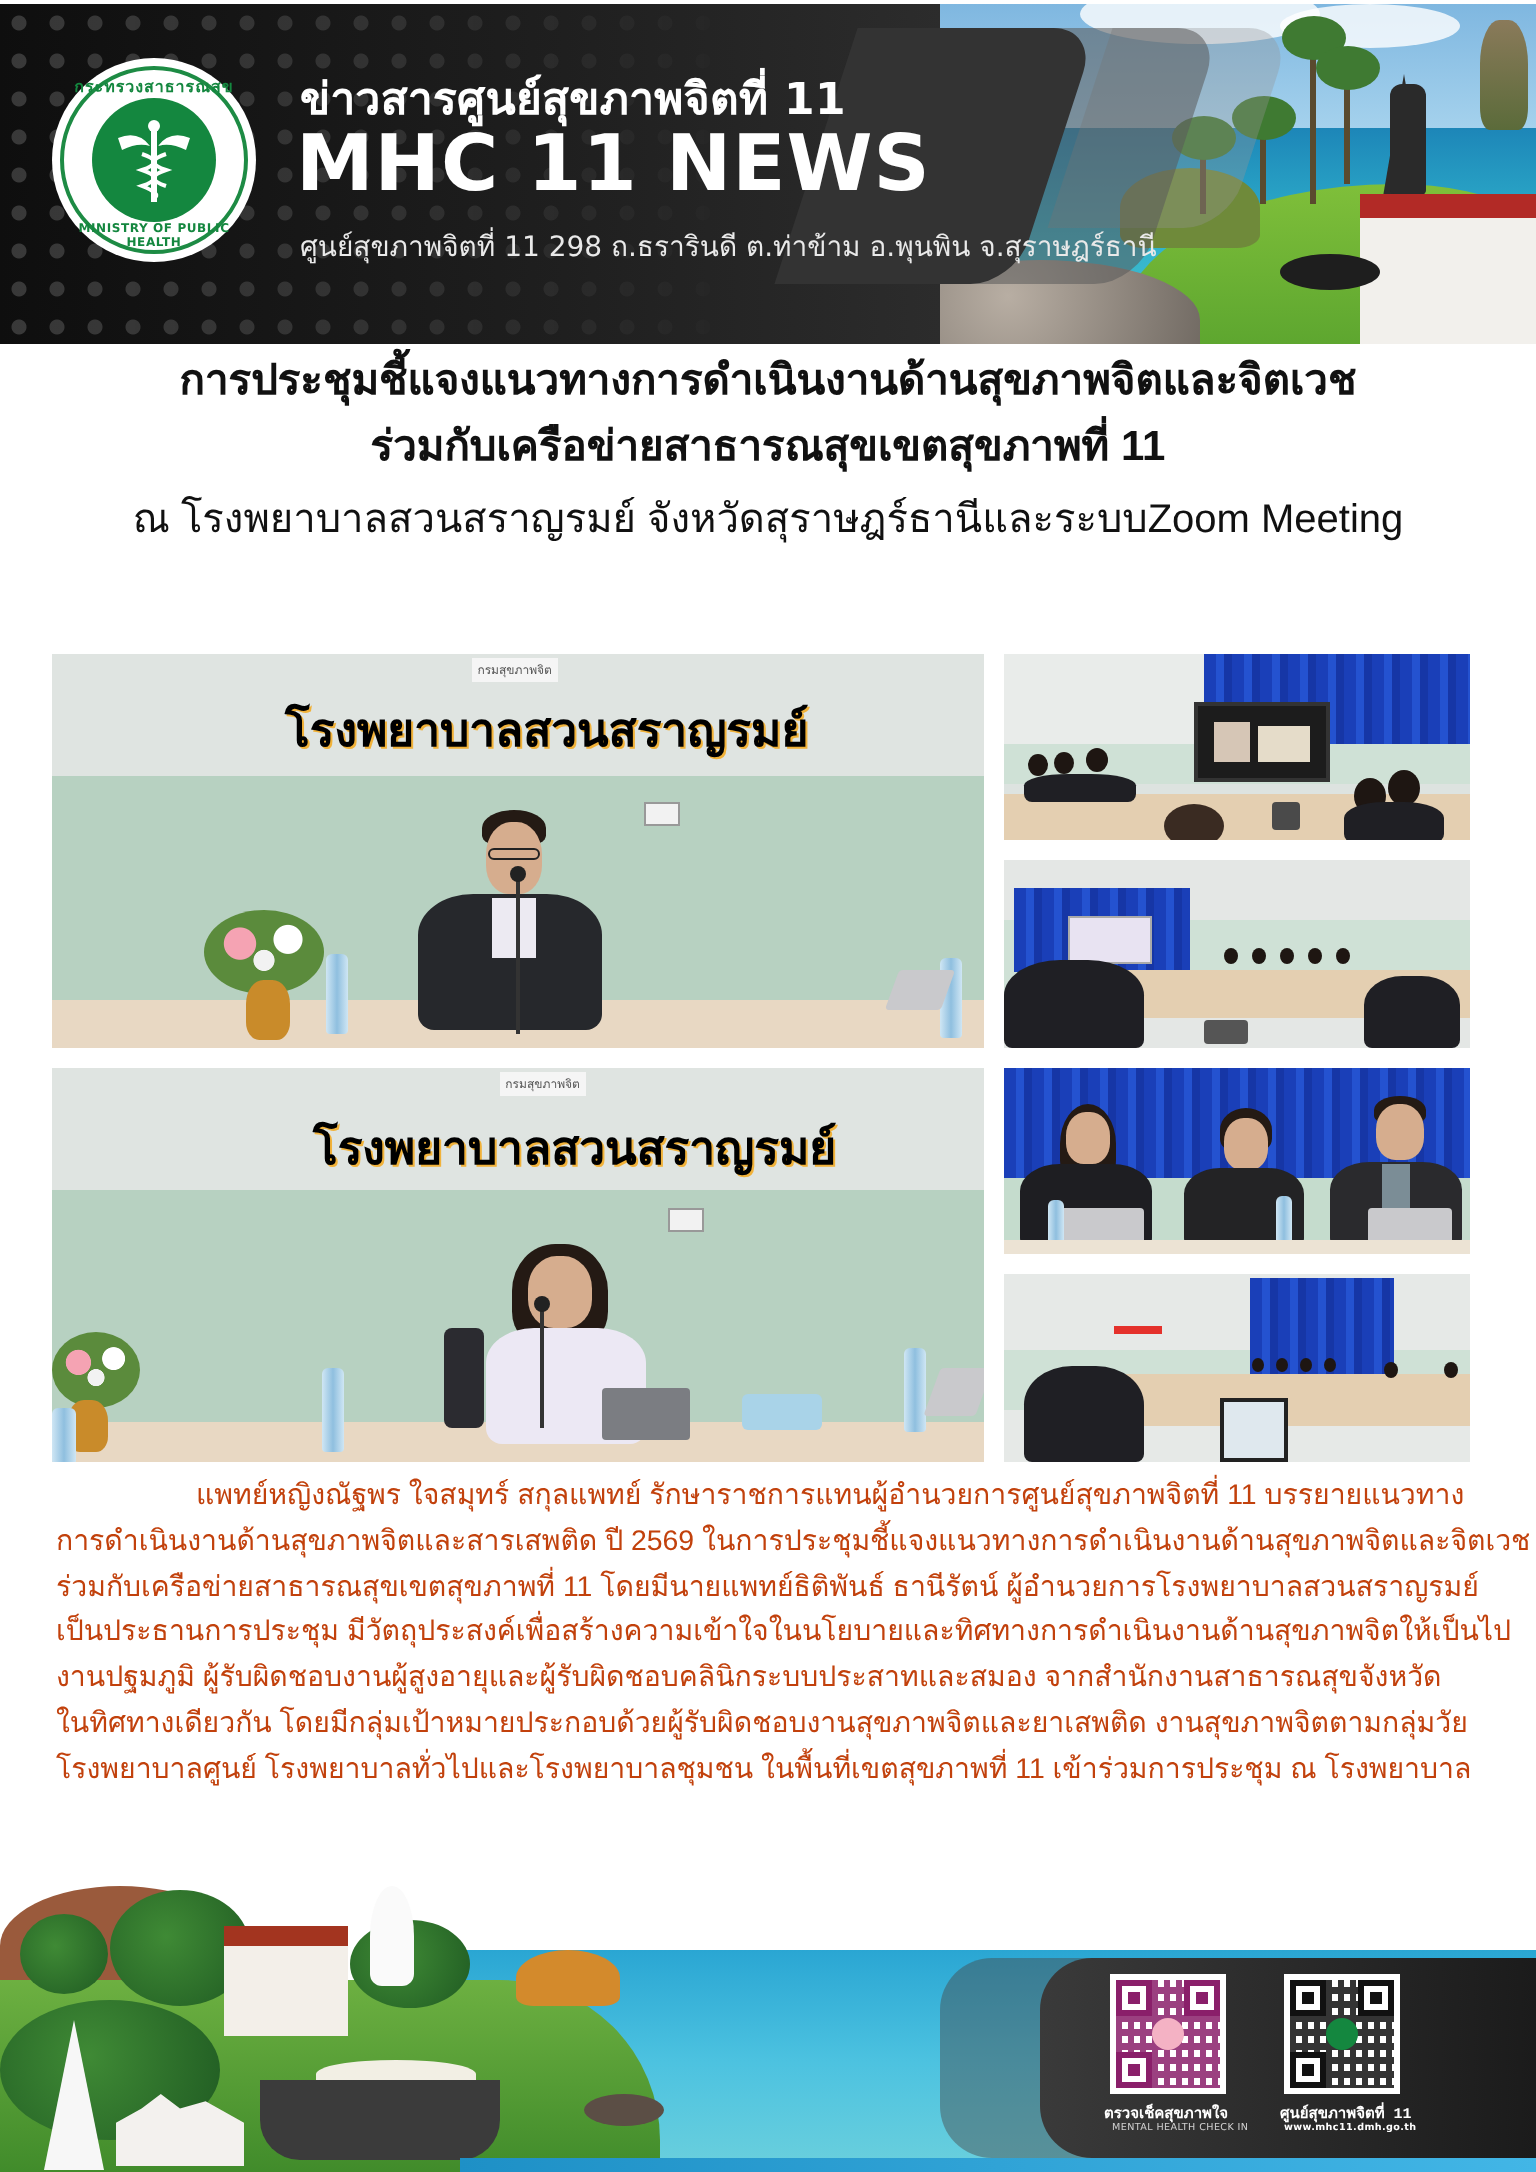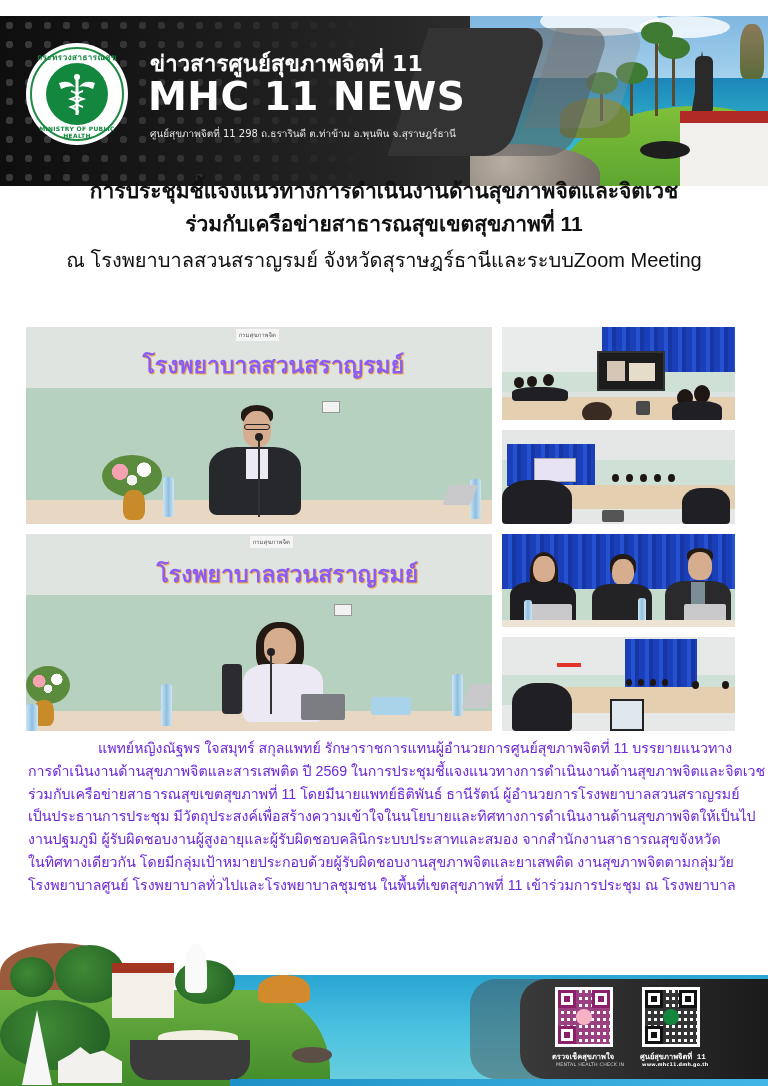--- a/index.html
+++ b/index.html
@@ -4,21 +4,21 @@
 <style>
   html, body { margin: 0; padding: 0; }
   body {
     width: 768px; height: 1086px; position: relative; overflow: hidden;
     background: #ffffff;
     font-family: "DejaVu Sans", "Liberation Sans", sans-serif;
     color: #111;
   }
   
   .banner {
-    position: absolute; left: 0; top: 16px; width: 768px; height: 170px;
+    position: absolute; left: 0; top: 2px; width: 768px; height: 170px;
     overflow: hidden;
     background: linear-gradient(180deg, #7fb7e0 0%, #a8d4ee 40%, #2aa0c8 62%, #3bb3c9 100%);
   }
   .banner .sky-cloud {
     position: absolute; border-radius: 50%; background: rgba(255,255,255,0.8);
   }
   .banner .sea {
     position: absolute; left: 380px; top: 62px; width: 388px; height: 108px;
     background: linear-gradient(180deg, #1d86b8 0%, #2fb2cc 50%, #4cc3cf 100%);
   }
@@ -107,21 +107,21 @@
     font-family: "DejaVu Sans", sans-serif; font-weight: bold; font-size: 22px; color: #fff;
     white-space: nowrap; letter-spacing: 0.2px;
   }
   .banner-title-en {
     position: absolute; left: 148px; top: 58px;
     font-family: "DejaVu Sans", sans-serif; font-weight: bold; font-size: 39px; color: #fff;
     white-space: nowrap; letter-spacing: 0.5px; line-height: 46px;
   }
   .banner-address {
     position: absolute; left: 150px; top: 110px;
-    font-size: 10px; color: #e9e9e9; white-space: nowrap;
+    font-size: 14px; color: #e9e9e9; white-space: nowrap;
   }
 
   
   .headline { position: absolute; left: 0; top: 176px; width: 768px; text-align: center; }
   .headline .h1 {
     font-family: "Liberation Sans", sans-serif; font-weight: bold; font-size: 21px;
     line-height: 30px; height: 33px; color: #111; white-space: nowrap;
   }
   .headline .h2 {
     font-family: "Liberation Sans", sans-serif; font-weight: bold; font-size: 21px;
@@ -135,21 +135,21 @@
     font-family: "Liberation Sans", sans-serif; font-size: 20px; line-height: 30px; color: #111;
     white-space: nowrap;
   }
 
   
   .photo { position: absolute; overflow: hidden; }
   .photo .wall-top { position: absolute; left: 0; top: 0; width: 100%; height: 31%; background: #dfe4e1; }
   .photo .wall-bot { position: absolute; left: 0; top: 31%; width: 100%; height: 59%; background: #b7d1c1; }
   .photo .desk { position: absolute; left: 0; bottom: 0; width: 100%; height: 12%; background: #e8d8c3; }
   .photo .sign {
-    position: absolute; left: 25%; top: 10%; font-weight: bold; color: #8b5cf6;
+    position: absolute; left: 25%; top: 10%; font-weight: bold; color: #000000;
     font-size: 23px; white-space: nowrap; text-shadow: 1px 1px 0 #f1b23a;
     font-family: "Liberation Sans", sans-serif;
   }
   .photo .sign-small {
     position: absolute; left: 45%; top: 1%; font-size: 6px; color: #555;
     background: #f5f5f5; padding: 1px 3px;
   }
   .person { position: absolute; }
   .person .head { position: absolute; border-radius: 45% 45% 40% 40%; background: #d6ad8e; }
   .person .hair { position: absolute; border-radius: 50% 50% 30% 30%; background: #241a14; }
@@ -175,21 +175,21 @@
   .table-wood { position: absolute; background: #e4cfb1; }
   .screen { position: absolute; background: #1c1c1c; border: 2px solid #333; }
   .crowd-head { position: absolute; border-radius: 50%; background: #1e1612; }
   .crowd-body { position: absolute; border-radius: 40% 40% 4px 4px; background: #1f1f24; }
   .laptop { position: absolute; background: #c9c9cc; border-radius: 2px; }
 
   
   .article {
     position: absolute; left: 28px; top: 737px; width: 713px;
     font-family: "Liberation Sans", "DejaVu Sans", sans-serif; font-size: 14.2px;
-    line-height: 22.8px; color: #6d28d9;
+    line-height: 22.8px; color: #c2410c;
   }
   .article .line { white-space: nowrap; display: block; }
   .article .line.indent { padding-left: 70px; }
 
   
   .footer { position: absolute; left: 0; top: 935px; width: 768px; height: 151px; overflow: hidden; }
   .footer .f-sea {
     position: absolute; left: 230px; top: 40px; width: 540px; height: 111px;
     background: linear-gradient(180deg,#2aa6d3 0%,#4cc2e0 50%,#6bd0dd 100%);
   }

